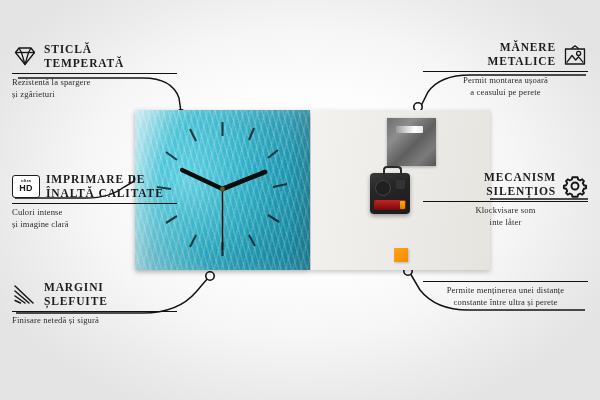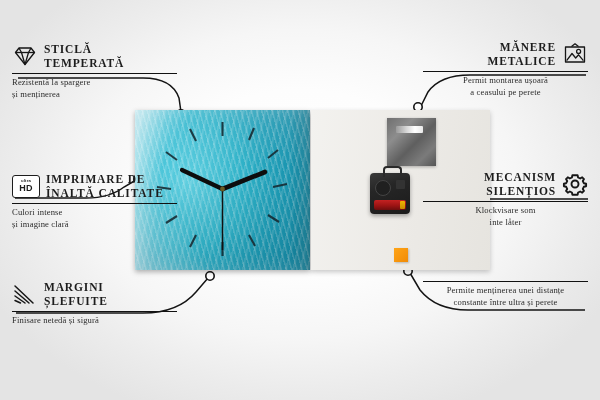--- a/index.html
+++ b/index.html
@@ -93,21 +93,21 @@
     box-shadow:1px 1px 2px rgba(0,0,0,.22);
   }
 
   
   #clockface{position:absolute;left:0;top:0;width:175px;height:160px;}
 
   
   .callout{position:absolute;width:165px;}
   .callout .head{display:flex;align-items:center;gap:6px;}
   .callout.left .head{justify-content:flex-start;}
-  .callout.right .head{justify-content:flex-end;}
+  .callout.right .head{justify-content:flex-end;align-items:flex-end;}
   .title{
     font-family:"Liberation Serif",serif;
     font-size:11.5px;font-weight:700;letter-spacing:.85px;
     color:#1d1d1d;line-height:1.22;text-transform:uppercase;
   }
   .callout.left .title{text-align:left;}
   .callout.right .title{text-align:right;}
   .rule{height:1.4px;background:#111;margin:3px 0 3px;width:100%;}
   .desc{
     font-family:"Liberation Serif",serif;
@@ -202,21 +202,21 @@
           <path d="M3.5,8.5 L22.5,8.5"></path>
           <path d="M7,4 L9.5,8.5 L13,20.5 L16.5,8.5 L19,4"></path>
         </g>
       </svg>
       <div class="title">
         <span>STICLĂ</span><br><span>TEMPERATĂ</span>
       </div>
     </div>
     <div class="rule"></div>
     <div class="desc">
-      <span>Rezistentă la spargere</span><br><span>și menținerea</span>
+      <span>Rezistentă la spargere</span><br><span>și zgârieturi</span>
     </div>
   </div>
 
   <div id="c2" class="callout left">
     <div class="head">
       <div class="hd-badge">
         <span class="u">ultra</span>
         <span class="h">HD</span>
       </div>
       <div class="title">

